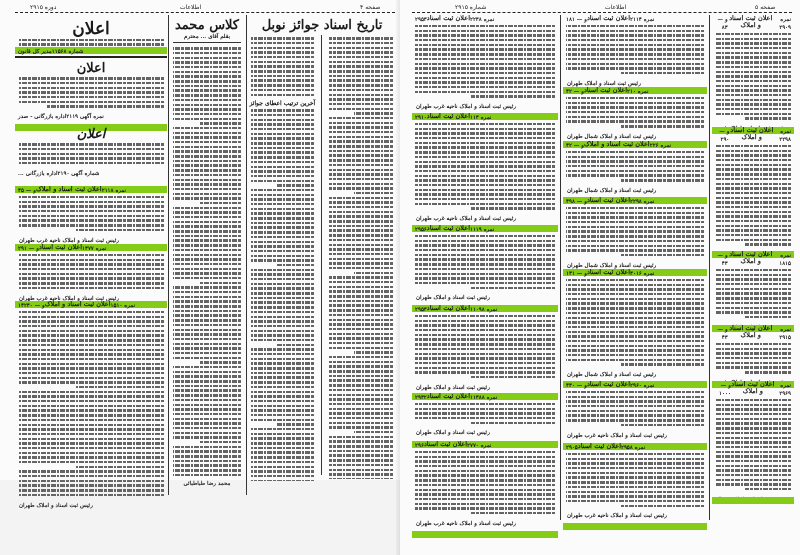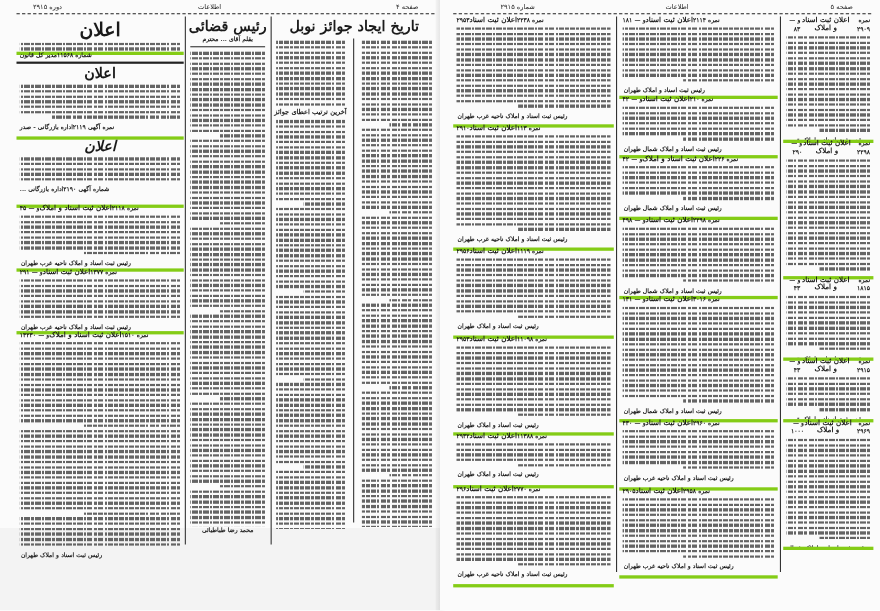--- a/index.html
+++ b/index.html
@@ -5,21 +5,21 @@
   html,body{margin:0;padding:0;background:#fff;}
   body{width:800px;height:555px;overflow:hidden;position:relative;font-family:"DejaVu Serif",serif;color:#1a1a1a;}
   .page{position:absolute;top:0;height:555px;background:#fbfbfb;}
   .page-left{left:0;width:400px;}
   .page-right{left:400px;width:400px;}
   .gutter{position:absolute;left:396px;top:0;width:8px;height:555px;background:linear-gradient(to right,#f4f4f4,#e6e6e6,#f4f4f4);}
   .folio{position:absolute;top:2px;height:10px;font-size:6px;line-height:10px;direction:rtl;}
   .rule-top{position:absolute;top:12px;height:0;border-top:1.5px dashed #222;}
   .col{position:absolute;top:15px;direction:rtl;}
   .vline{position:absolute;top:15px;width:0;border-left:1px solid #333;}
-  .block{position:absolute;left:0;right:0;border-bottom:3px solid #84cc16;overflow:hidden;}
+  .block{position:absolute;left:0;right:0;border-bottom:7px solid #84cc16;overflow:hidden;}
   .hd{text-align:center;font-weight:bold;line-height:1.1;}
   .hd.big{font-size:17px;padding-top:4px;}
   .hd.med{font-size:13px;padding-top:3px;}
   .hd.sm{font-size:6.5px;padding-top:2px;}
   .sub{text-align:center;font-size:5.5px;font-weight:bold;line-height:8px;}
   .meta{display:flex;justify-content:flex-end;font-size:5.5px;line-height:8px;padding:0 3px;font-weight:bold;}
   .lines{padding:2px 3px;}
   .ln{height:2.4px;margin:0 0 2.3px 0;background:repeating-linear-gradient(to left,#2a2a2a 0 3px,transparent 3px 4px,#2a2a2a 4px 9px,transparent 9px 10px,#2a2a2a 10px 12px,transparent 12px 13px,#2a2a2a 13px 18px,transparent 18px 19px);opacity:.72;}
   .ln.short{width:60%;margin-right:0;margin-left:auto;}
   .ln.mid{width:80%;}
@@ -162,21 +162,21 @@
           <div class="ln"></div>
           <div class="ln"></div>
           <div class="ln"></div>
         </div>
       <div class="sig">رئیس ثبت اسناد و املاک طهران</div>
     </div>
   </div>
   <div class="vline" style="left:168px;height:480px;"></div>
 
   <div class="col" style="left:170px;width:74px;height:480px;">
-    <div class="hd med">رئیس قضائی</div>
+    <div class="hd med">کلاس محمد</div>
     <div class="sub">بقلم آقای ... محترم</div>
     <div style="border-top:1px solid #333;margin:2px 3px;"></div>
     <div class="lines" id="fill-l2" style="height:430px;overflow:hidden;">
         <div class="ln"></div>
         <div class="ln"></div>
         <div class="ln"></div>
         <div class="ln"></div>
         <div class="ln"></div>
         <div class="ln"></div>
         <div class="ln"></div>
@@ -265,21 +265,21 @@
         <div class="ln"></div>
         <div class="ln"></div>
         <div class="ln"></div>
         <div class="ln"></div>
       </div>
     <div class="sig" style="text-align:center;">محمد رضا طباطبائی</div>
   </div>
   <div class="vline" style="left:246px;height:480px;"></div>
 
   <div class="col" style="left:248px;width:148px;height:480px;">
-    <div class="hd med">تاریخ ایجاد جوائز نوبل</div>
+    <div class="hd med">تاریخ اسناد جوائز نوبل</div>
     <div style="display:flex;gap:4px;margin-top:3px;">
       <div style="width:72px;">
         <div class="lines" id="fill-l1" style="height:440px;overflow:hidden;">
             <div class="ln"></div>
             <div class="ln"></div>
             <div class="ln"></div>
             <div class="ln"></div>
             <div class="ln"></div>
             <div class="ln"></div>
             <div class="ln"></div>

